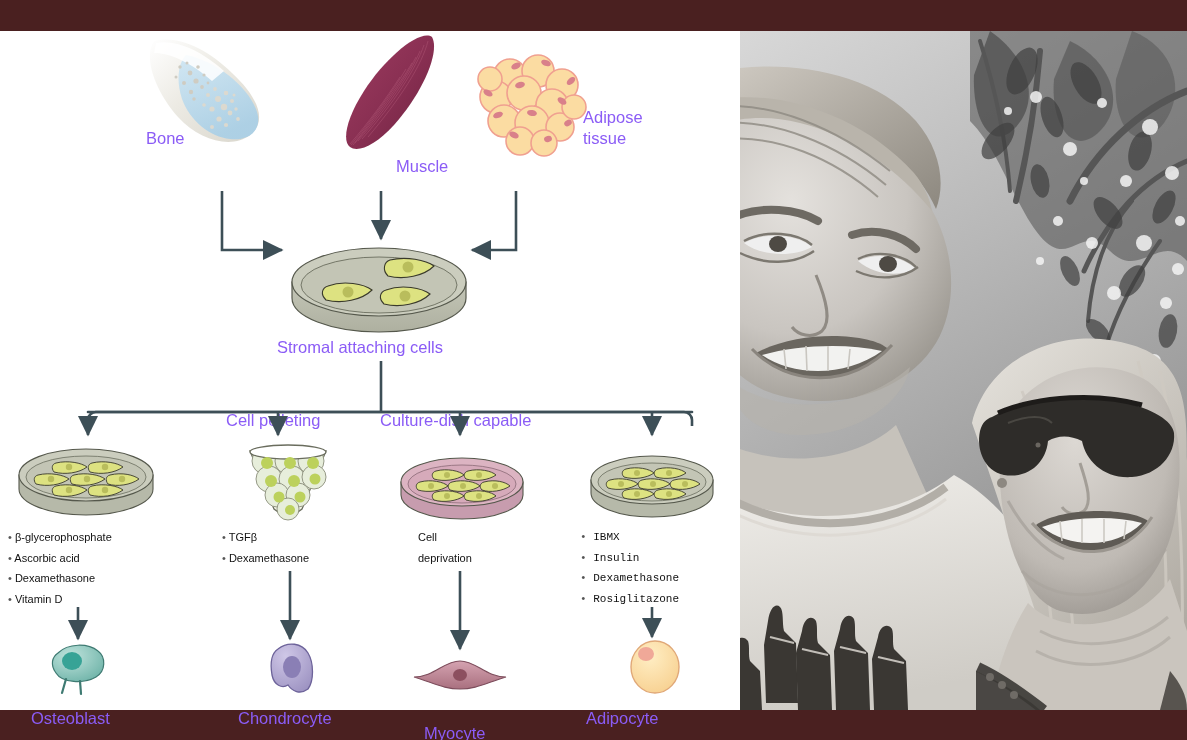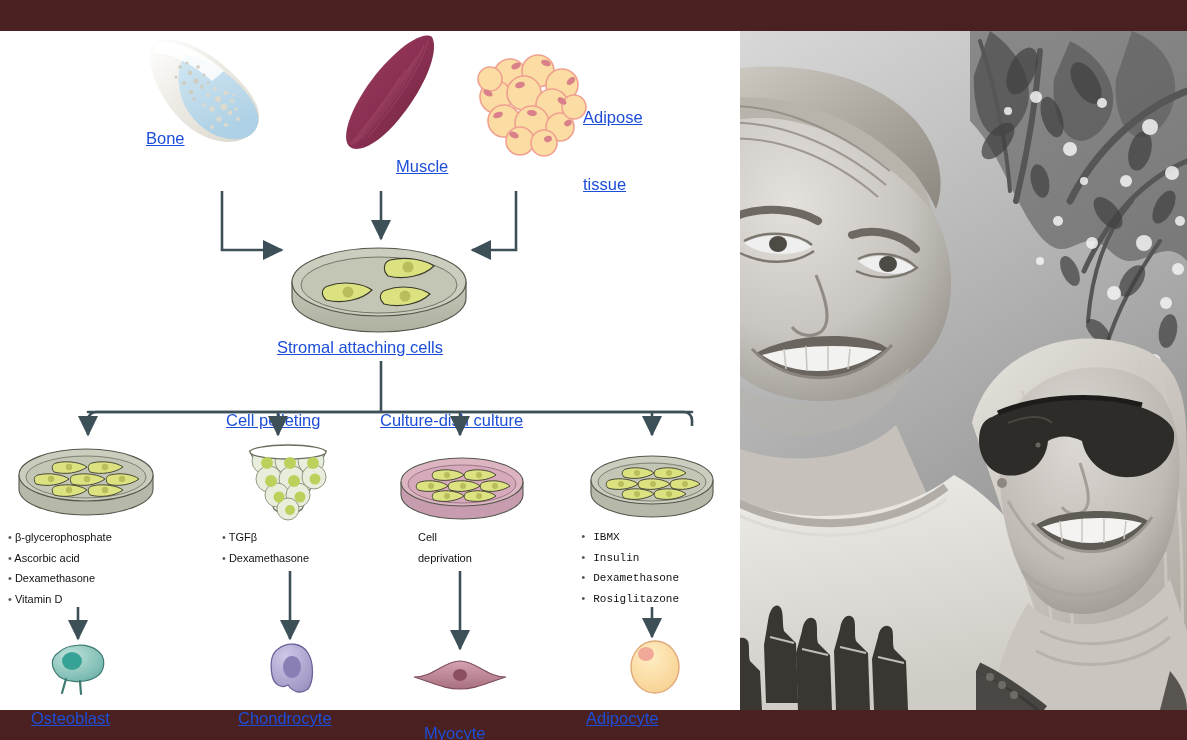--- a/index.html
+++ b/index.html
@@ -3,21 +3,21 @@
 <meta charset="utf-8">
 <style>
   html,body{margin:0;padding:0;background:#fff;}
   body{font-family:"Liberation Sans", sans-serif;}
   #page{position:relative;width:1187px;height:740px;overflow:hidden;background:#4a2020;}
   .band{position:absolute;left:0;width:1187px;background:#4a2020;}
   #band-top{top:0;height:31px;}
   #band-bottom{top:710px;height:30px;}
   #canvas{position:absolute;left:0;top:31px;width:740px;height:679px;background:#ffffff;}
   #photo{position:absolute;left:740px;top:31px;width:447px;height:679px;overflow:hidden;background:#9a9a9a;}
-  .lbl{position:absolute;color:#1d4ed8;font-family:"Liberation Sans", sans-serif;white-space:nowrap;text-decoration:underline;}
+  .lbl{position:absolute;color:#8b5cf6;font-family:"Liberation Sans", sans-serif;white-space:nowrap;}
   .t17{font-size:16.5px;}
   svg{display:block;}
   #arrows{position:absolute;left:0;top:0;width:740px;height:679px;pointer-events:none;}
   .bullets{position:absolute;font-size:11px;line-height:20.5px;color:#111;}
   .bullets div{white-space:nowrap;}
   .bullets .b{color:#555;}
 </style>
 </head>
 <body>
 
@@ -122,21 +122,21 @@
         <ellipse cx="44" cy="34" rx="5" ry="3" transform="rotate(-15 44 34)"></ellipse>
         <ellipse cx="86" cy="50" rx="5" ry="3" transform="rotate(35 86 50)"></ellipse>
         <ellipse cx="22" cy="64" rx="5" ry="3" transform="rotate(-20 22 64)"></ellipse>
         <ellipse cx="56" cy="62" rx="5" ry="3" transform="rotate(10 56 62)"></ellipse>
         <ellipse cx="92" cy="72" rx="4" ry="3" transform="rotate(-30 92 72)"></ellipse>
         <ellipse cx="38" cy="84" rx="5" ry="3" transform="rotate(25 38 84)"></ellipse>
         <ellipse cx="72" cy="88" rx="4" ry="3" transform="rotate(-15 72 88)"></ellipse>
       </g>
     </svg>
     <div class="lbl t17" style="left:583px;top:77px;">Adipose</div>
-    <div class="lbl t17" style="left:583px;top:98px;margin-top:46px;">tissue</div>
+    <div class="lbl t17" style="left:583px;top:98px;">tissue</div>
 
 
     <svg style="position:absolute;left:288px;top:205px;" width="182" height="110" viewBox="0 0 182 110">
       <defs>
         <linearGradient id="dishside" x1="0" y1="0" x2="0" y2="1">
           <stop offset="0" stop-color="#c4c6b7"></stop>
             <stop offset="1" stop-color="#aeb0a0"></stop>
         </linearGradient>
       </defs>
       <path d="M4 46 L4 62 A 87 34 0 0 0 178 62 L178 46 Z" fill="url(#dishside)" stroke="#55584c" stroke-width="1.2"></path>
@@ -234,21 +234,21 @@
           <radialGradient id="chog" cx="0.35" cy="0.25" r="0.85">
         <stop offset="0" stop-color="#cfc7e7"></stop>
             <stop offset="1" stop-color="#9d93c2"></stop>
           </radialGradient>
         </defs>
       <path d="M16 8 C 26 0, 40 2, 46 12 C 52 22, 52 40, 46 48 C 38 54, 30 50, 26 44 C 20 48, 12 44, 10 34 C 8 22, 10 12, 16 8 Z" fill="url(#chog)" stroke="#6d639a" stroke-width="1.3"></path>
       <ellipse cx="30" cy="26" rx="9" ry="11" fill="#8a7fb5"></ellipse>
     </svg>
     <div class="lbl t17" style="left:238px;top:678px;">Chondrocyte</div>
 
-    <div class="lbl t17" style="left:380px;top:380px;">Culture-dish culture</div>
+    <div class="lbl t17" style="left:380px;top:380px;">Culture-dish capable</div>
     <svg style="position:absolute;left:398px;top:420px;" width="128" height="74" viewBox="0 0 128 74">
       <path d="M3 31 L3 44 A 61 24 0 0 0 125 44 L125 31 Z" fill="#c79cae" stroke="#55584c" stroke-width="1.1"></path>
       <ellipse cx="64" cy="31" rx="61" ry="24" fill="#dcb4c2" stroke="#55584c" stroke-width="1.1"></ellipse>
       <ellipse cx="64" cy="33" rx="54" ry="19" fill="#d6aaba" stroke="#8a6a76" stroke-width="0.8"></ellipse>
       <g fill="#dde281" stroke="#3a3a2c" stroke-width="0.9">
         <path d="M38 20 C 49 17, 62 20, 66 24 C 59 29, 46 31, 36 28 C 33 25, 34 21, 38 20 Z"></path>
         <path d="M70 20 C 81 17, 94 20, 98 24 C 91 29, 78 31, 68 28 C 65 25, 66 21, 70 20 Z"></path>
         <path d="M22 31 C 33 28, 46 31, 50 35 C 43 40, 30 42, 20 39 C 17 36, 18 32, 22 31 Z"></path>
         <path d="M54 31 C 65 28, 78 31, 82 35 C 75 40, 62 42, 52 39 C 49 36, 50 32, 54 31 Z"></path>
         <path d="M86 31 C 97 28, 108 31, 112 35 C 105 40, 92 42, 84 39 C 81 36, 82 32, 86 31 Z"></path>

